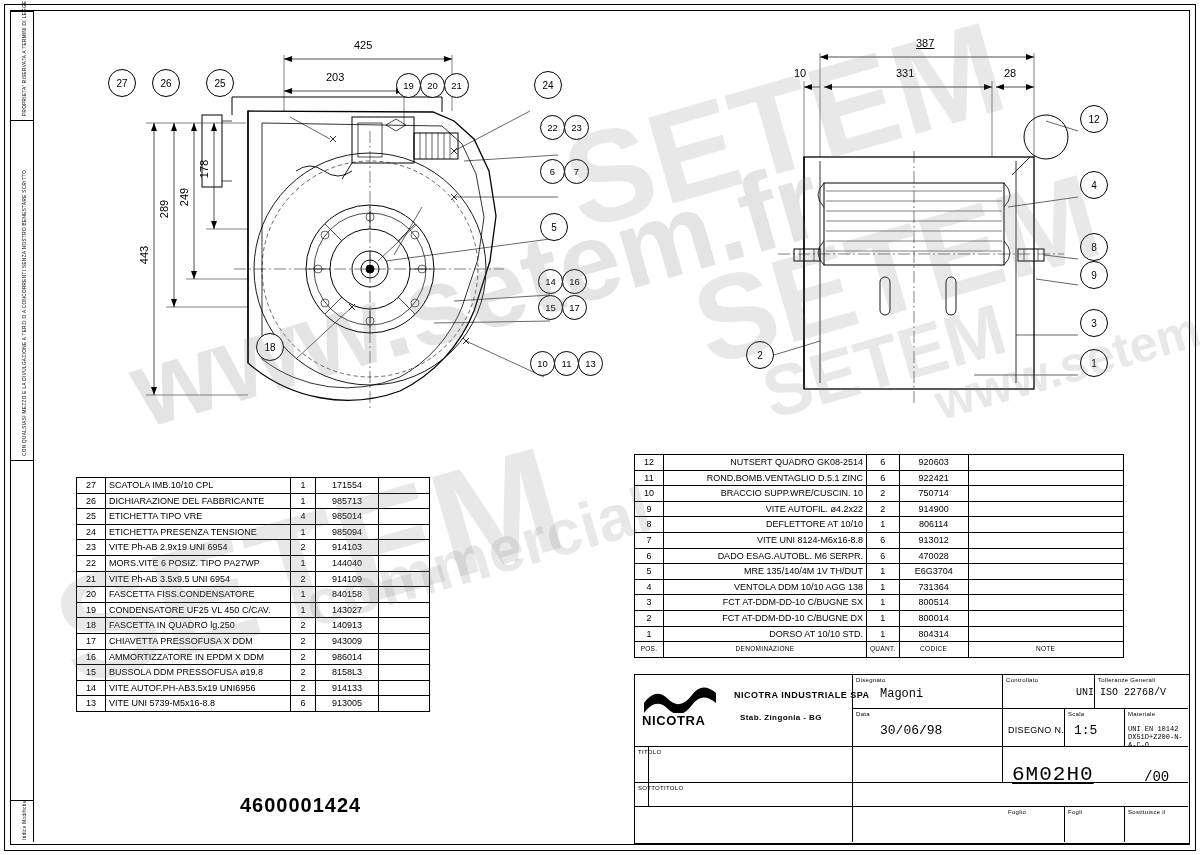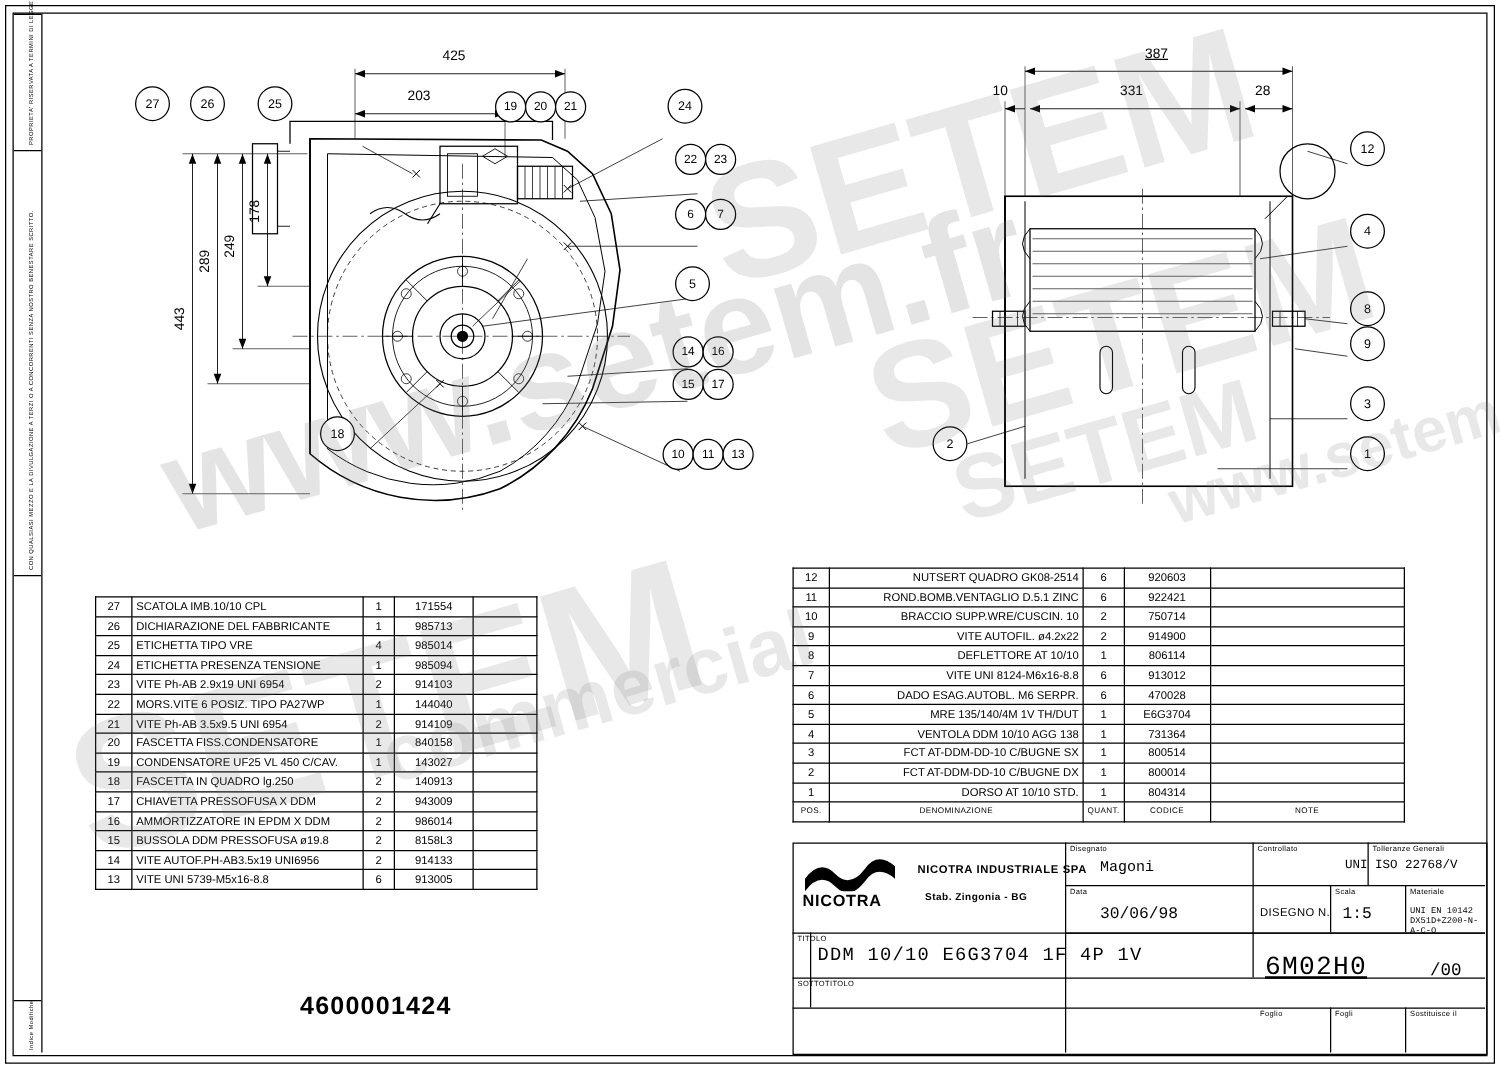--- a/index.html
+++ b/index.html
@@ -548,21 +548,20 @@
     <div class="lab" style="left:822px;top:700px;">Data</div>
     <div class="val" style="left:846px;top:712px;font-size:13px;">30/06/98</div>
 
     <div class="lab" style="left:1034px;top:700px;">Scala</div>
     <div class="val" style="left:1040px;top:712px;font-size:13px;">1:5</div>
 
     <div class="lab" style="left:1094px;top:700px;">Materiale</div>
     <div class="val" style="left:1094px;top:714px;font-size:7px;">UNI EN 10142 DX51D+Z200-N-A-C-O</div>
 
     <div class="lab" style="left:604px;top:738px;">TITOLO</div>
-    <div class="val" style="left:620px;top:745px;font-size:15px;letter-spacing:1px;">DDM 10/10 E6G3704 1F 4P 1V</div>
     <div class="lab" style="left:604px;top:774px;">SOTTOTITOLO</div>
     <div class="val" style="left:620px;top:776px;font-size:11px;"></div>
 
     <div class="lab" style="left:974px;top:714px;font-size:9px;font-weight:normal;">DISEGNO N.</div>
     <div class="val" style="left:978px;top:752px;font-size:21px;letter-spacing:1px;text-decoration:underline;">6M02H0</div>
     <div class="val" style="left:1110px;top:758px;font-size:14px;">/00</div>
 
     <div class="lab" style="left:974px;top:798px;">Foglio</div>
     <div class="lab" style="left:1034px;top:798px;">Fogli</div>
     <div class="lab" style="left:1094px;top:798px;">Sostituisce il</div>

